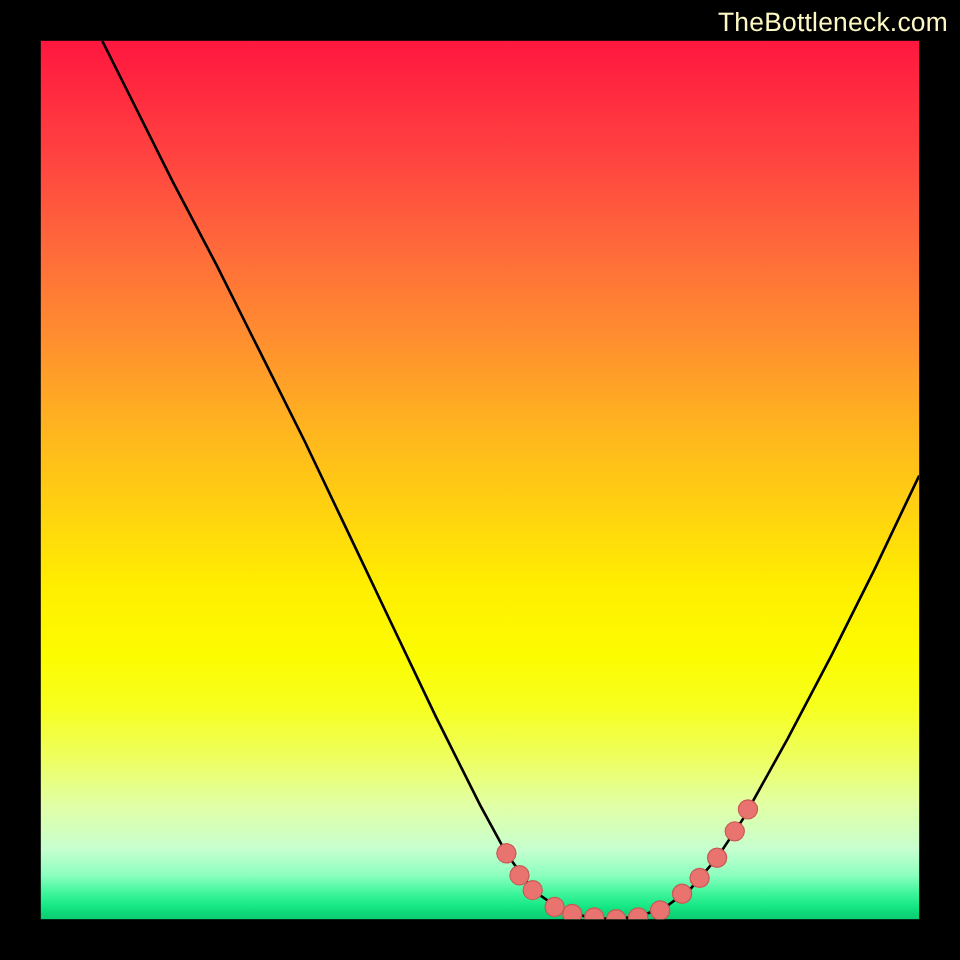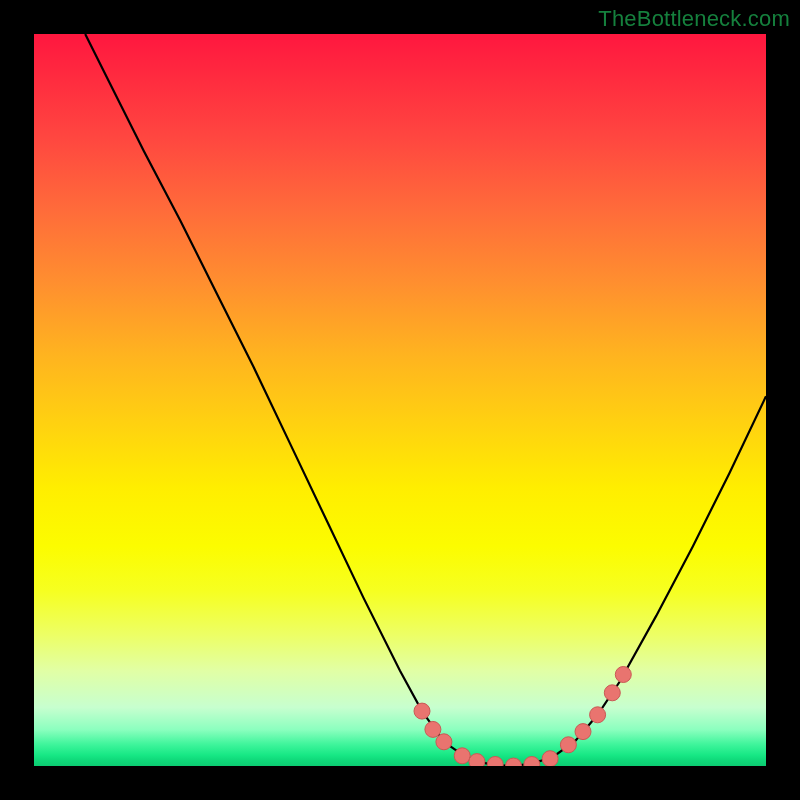--- a/index.html
+++ b/index.html
@@ -43,21 +43,21 @@
       #40f59c 97%,
       #17e885 98.5%,
       #0fd97a 99.2%,
       #0ccc72 100%
     );
   }
   .watermark {
     position: absolute;
     top: 6px;
     right: 10px;
-    color: #15803d;
+    color: #fef9c3;
     font-size: 22px;
     letter-spacing: 0.2px;
     font-weight: 400;
   }
   svg.curve {
     position: absolute;
     top: 0;
     left: 0;
   }
 </style>

